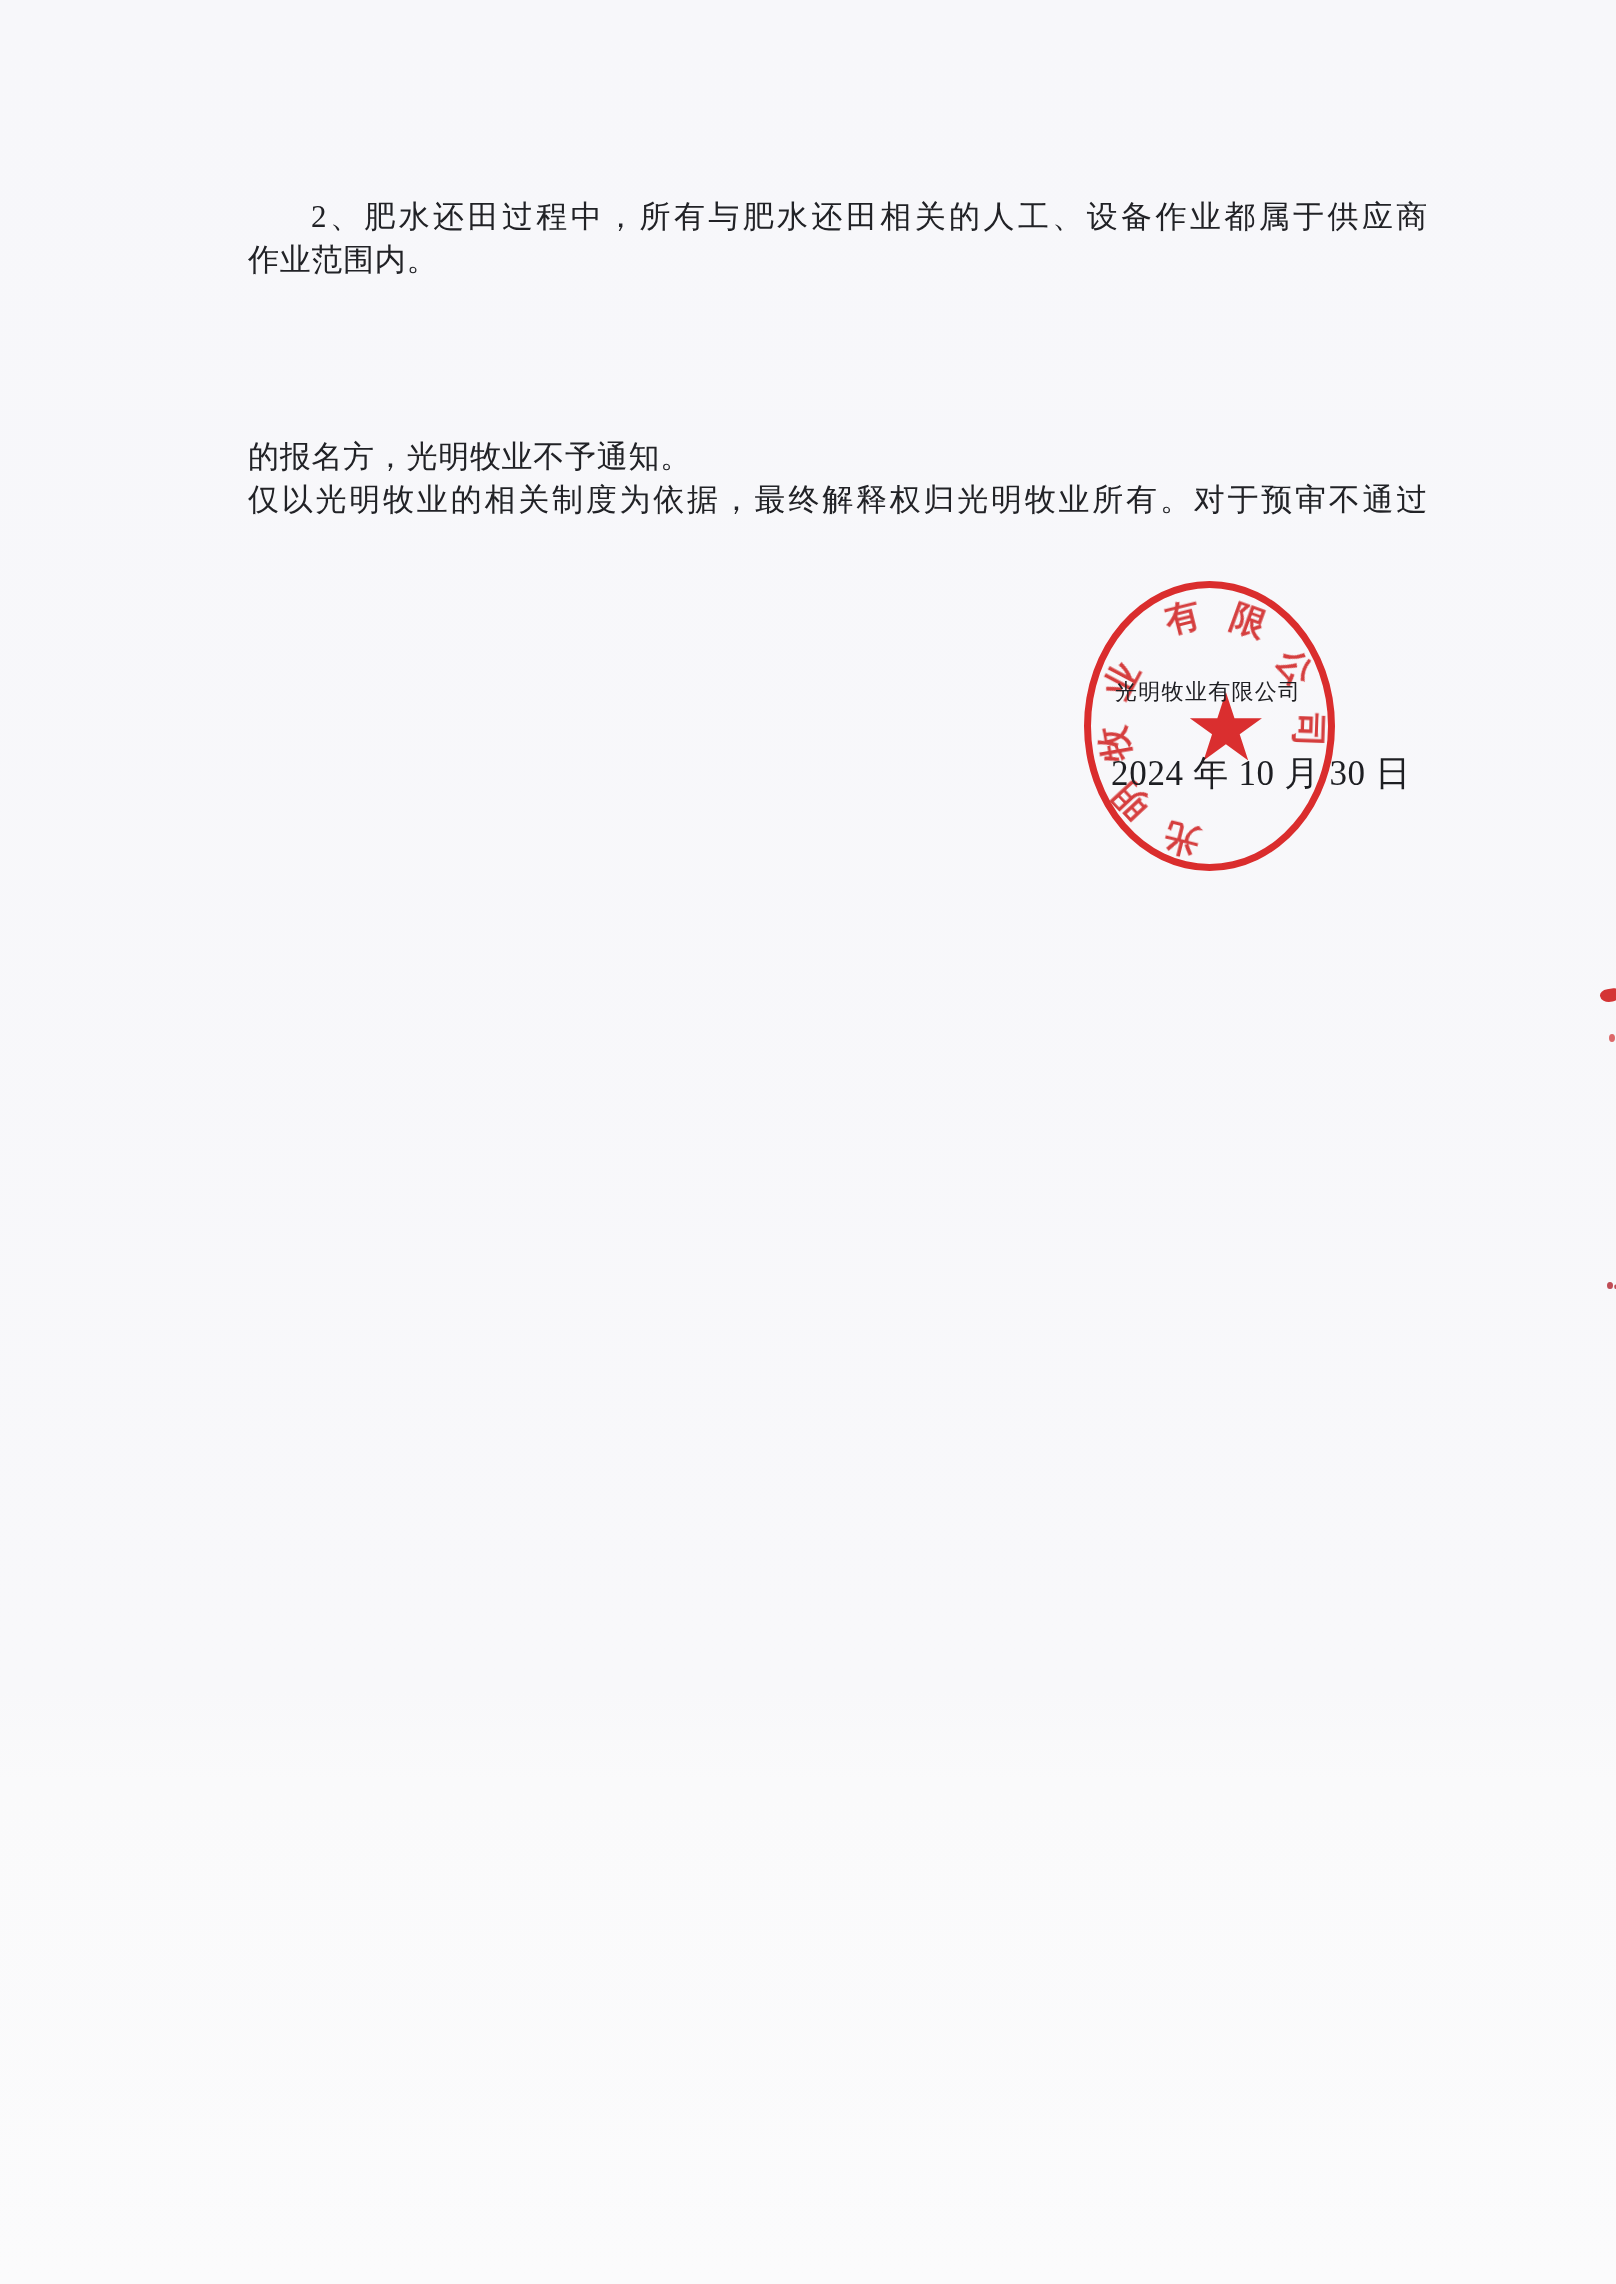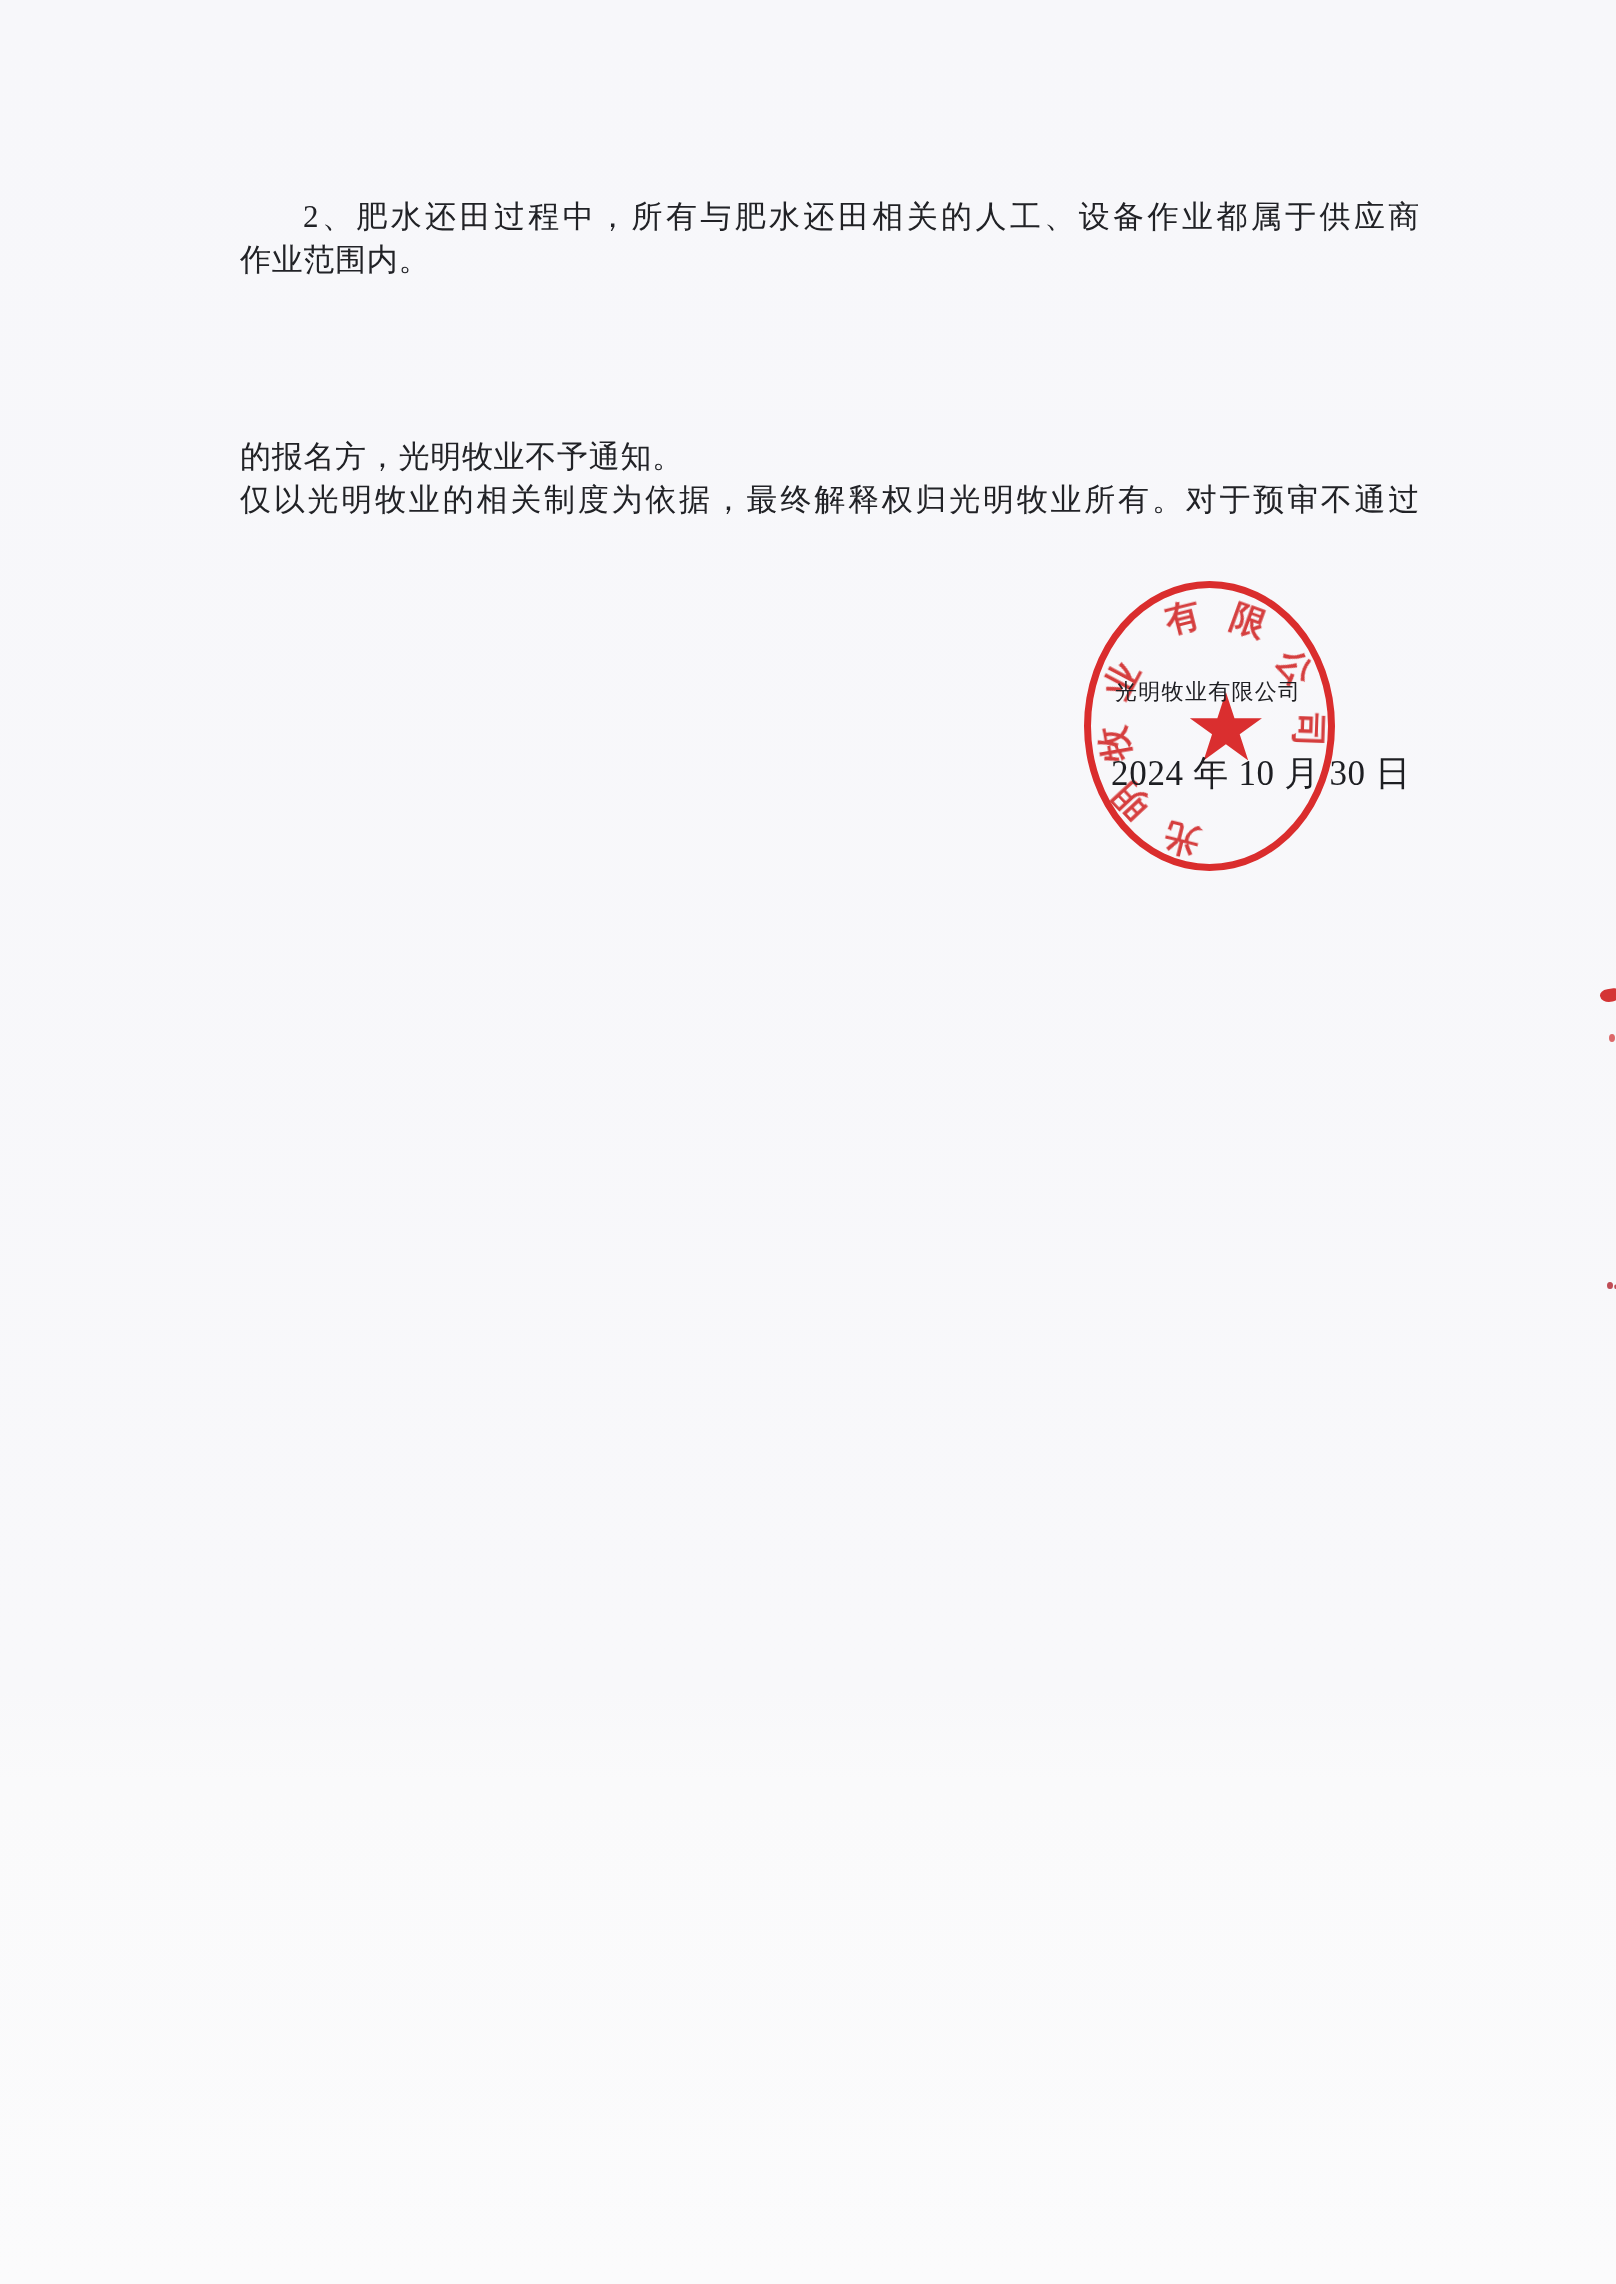--- a/index.html
+++ b/index.html
@@ -11,21 +11,21 @@
     overflow:hidden;
     font-family:"Liberation Serif","DejaVu Serif",serif;
     color:#212226;
   }
   
   .para{
     position:absolute;left:240px;width:1180px;
     font-size:31px;line-height:43px;
     letter-spacing:0.7px;
   }
-  .line{width:100%;box-sizing:border-box;height:43px;overflow:hidden;}
+  .line{width:100%;box-sizing:border-box;height:43px;overflow:hidden;margin-left:8px;}
   .line.full{text-align:justify;text-align-last:justify;}
   .line.last{text-align:center;text-align-last:left;}
   .line.indent{padding-left:63px;}
   #para-2{top:195px;}
   #para-3{top:307px;}
   #para-4{top:435px;}
   
   .sig-company{
     position:absolute;left:1115px;top:675px;
     font-size:22px;letter-spacing:1.3px;line-height:33px;

